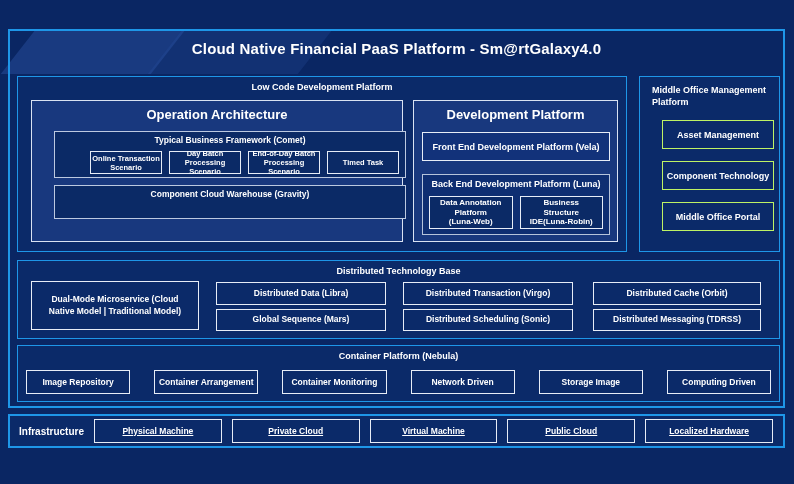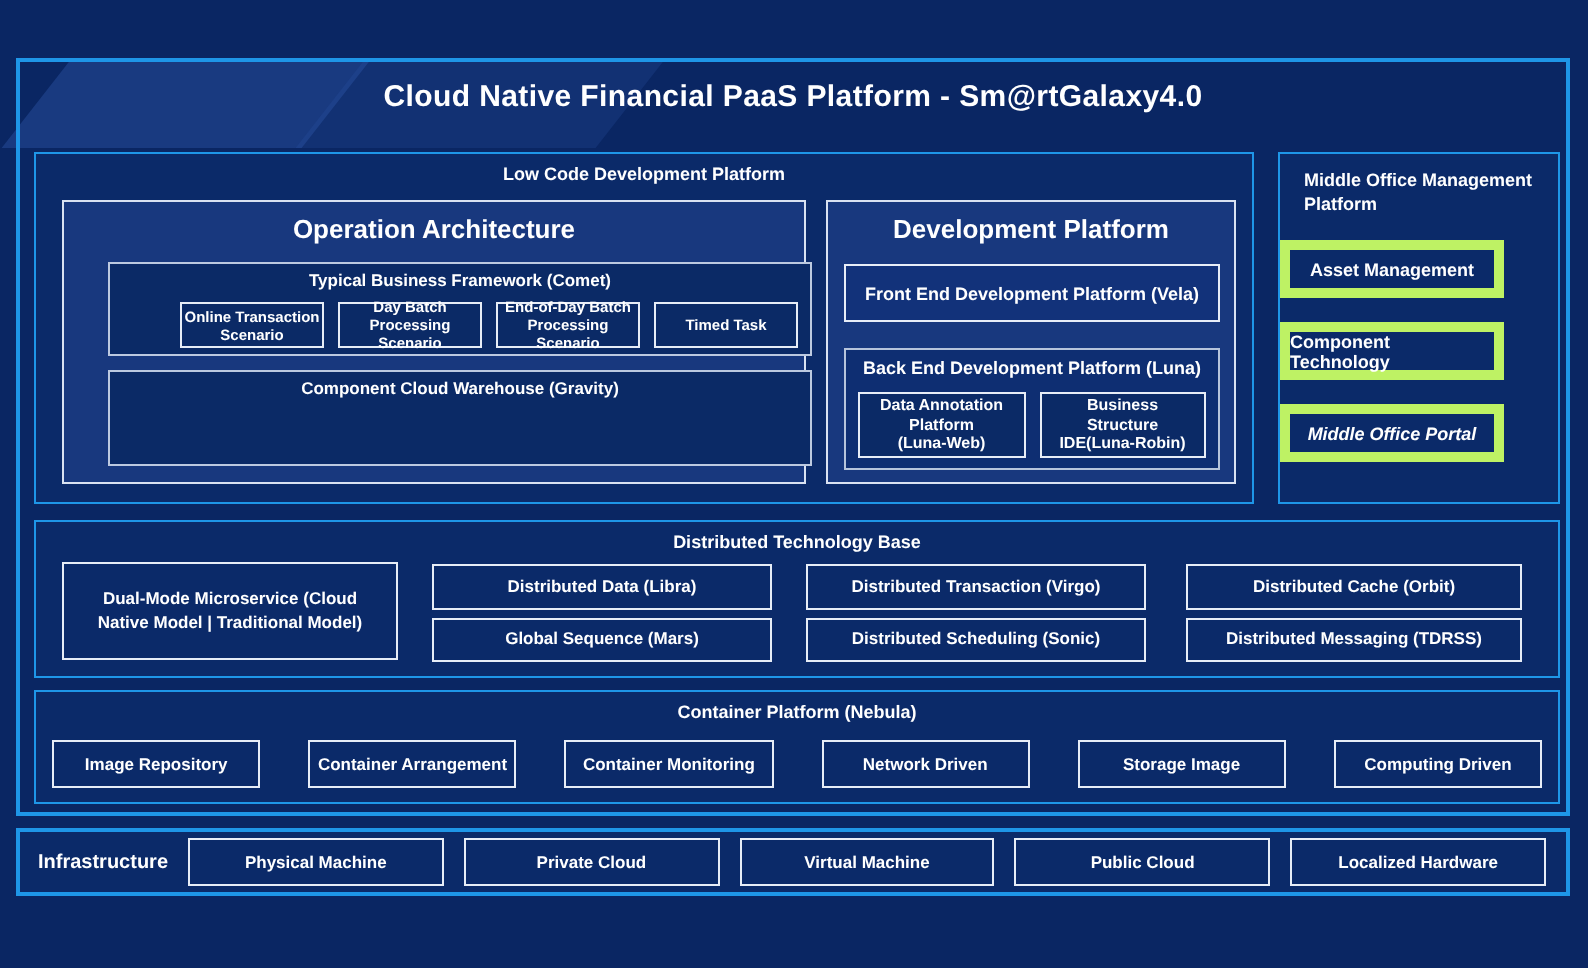--- a/index.html
+++ b/index.html
@@ -37,21 +37,21 @@
   }
   .panel-oa { left:13px; top:23px; width:372px; height:142px; }
   .panel-dp { left:395px; top:23px; width:205px; height:142px; }
   .panel-title { text-align:center; font-size:13px; font-weight:bold; padding-top:6px; }
 
   .group {
     position:absolute; background:#0b2a66; border:1px solid #bcc9e0;margin-left:13px;
   }
   .group-label { text-align:center; font-size:8.5px; font-weight:bold; padding-top:3px; }
   .g-comet { left:9px; top:30px; width:352px; height:47px; }
-  .g-gravity { left:9px; top:84px; width:352px; height:48px; }
+  .g-gravity { left:9px; top:84px; width:352px; height:34px; }
   .leaf-row { position:absolute; left:6px; right:6px; display:flex; gap:7px; }
   .g-comet .leaf-row { top:19px; height:23px;padding-left:29px; }
   .g-gravity .leaf-row { top:20px; height:24px; }
   .leaf {
     flex:1; border:1px solid #e7edf7; background:#0b2a66;
     display:flex; align-items:center; justify-content:center;
     text-align:center; font-size:7.5px; font-weight:bold; line-height:1.2; padding:1px;
   }
 
   .frontend {
@@ -65,26 +65,26 @@
     border:1px solid #b6c4db; background:#0e2e72;
   }
   .backend-label { text-align:center; font-size:9px; font-weight:bold; padding-top:4px; }
   .backend-row { position:absolute; left:6px; right:6px; top:21px; bottom:5px; display:flex; gap:7px; }
   .backend-row .leaf { font-size:8px; white-space:pre-line; }
 
   
   .middleoffice { left:629px; top:45px; width:141px; height:176px; }
   .mo-label { font-size:9px; font-weight:bold; padding:8px 10px 0 12px; line-height:1.3; text-align:left; }
   .mo-leaf {
-    position:absolute; left:0; width:112px; height:29px;
-    border:5px solid #bef264; background:#0b2a69;
+    position:absolute; left:22px; width:112px; height:29px;
+    border:1px solid #bef264; background:#0b2a69;
     display:flex; align-items:center; justify-content:center;
     font-size:9px; font-weight:bold; 
   }
-  .mo-1 { top:43px; } .mo-2 { top:84px; } .mo-3 { top:125px;font-style:italic; }
+  .mo-1 { top:43px; } .mo-2 { top:84px; } .mo-3 { top:125px; }
 
   
   .distributed { left:7px; top:229px; width:763px; height:79px; }
   .dist-leaf {
     position:absolute; border:1px solid #e7edf7; background:#0b2a69;
     display:flex; align-items:center; justify-content:center;
     text-align:center; font-size:8.5px; font-weight:bold; line-height:1.3;
   }
   .dualmode { left:13px; top:20px; width:168px; height:49px; padding:0 8px; }
   .d-r1 { top:21px; height:23px; }
@@ -99,21 +99,21 @@
   .cont-row .leaf { font-size:8.5px; background:#0b2a69; }
 
   
   .infra {
     position:absolute; left:8px; top:414px; width:777px; height:34px;
     border:2px solid #1e96e8; background:#0b2a69;
     display:flex; align-items:center; z-index:1;
   }
   .infra-label { width:84px; padding-left:9px; font-size:10px; font-weight:bold; flex:none; }
   .infra-row { flex:1; display:flex; gap:10px; padding-right:10px; height:24px; }
-  .infra-row .leaf { font-size:8.5px; background:#0b2a69; }
+  .infra-row .leaf { font-size:8.5px; background:#0b2a69;text-decoration:underline; }
 </style>
 </head>
 <body>
 
 <div class="streak s1"></div>
 <div class="streak s2"></div>
 
 <div class="frame">
   <div class="title">Cloud Native Financial PaaS Platform - Sm@rtGalaxy4.0</div>
 

